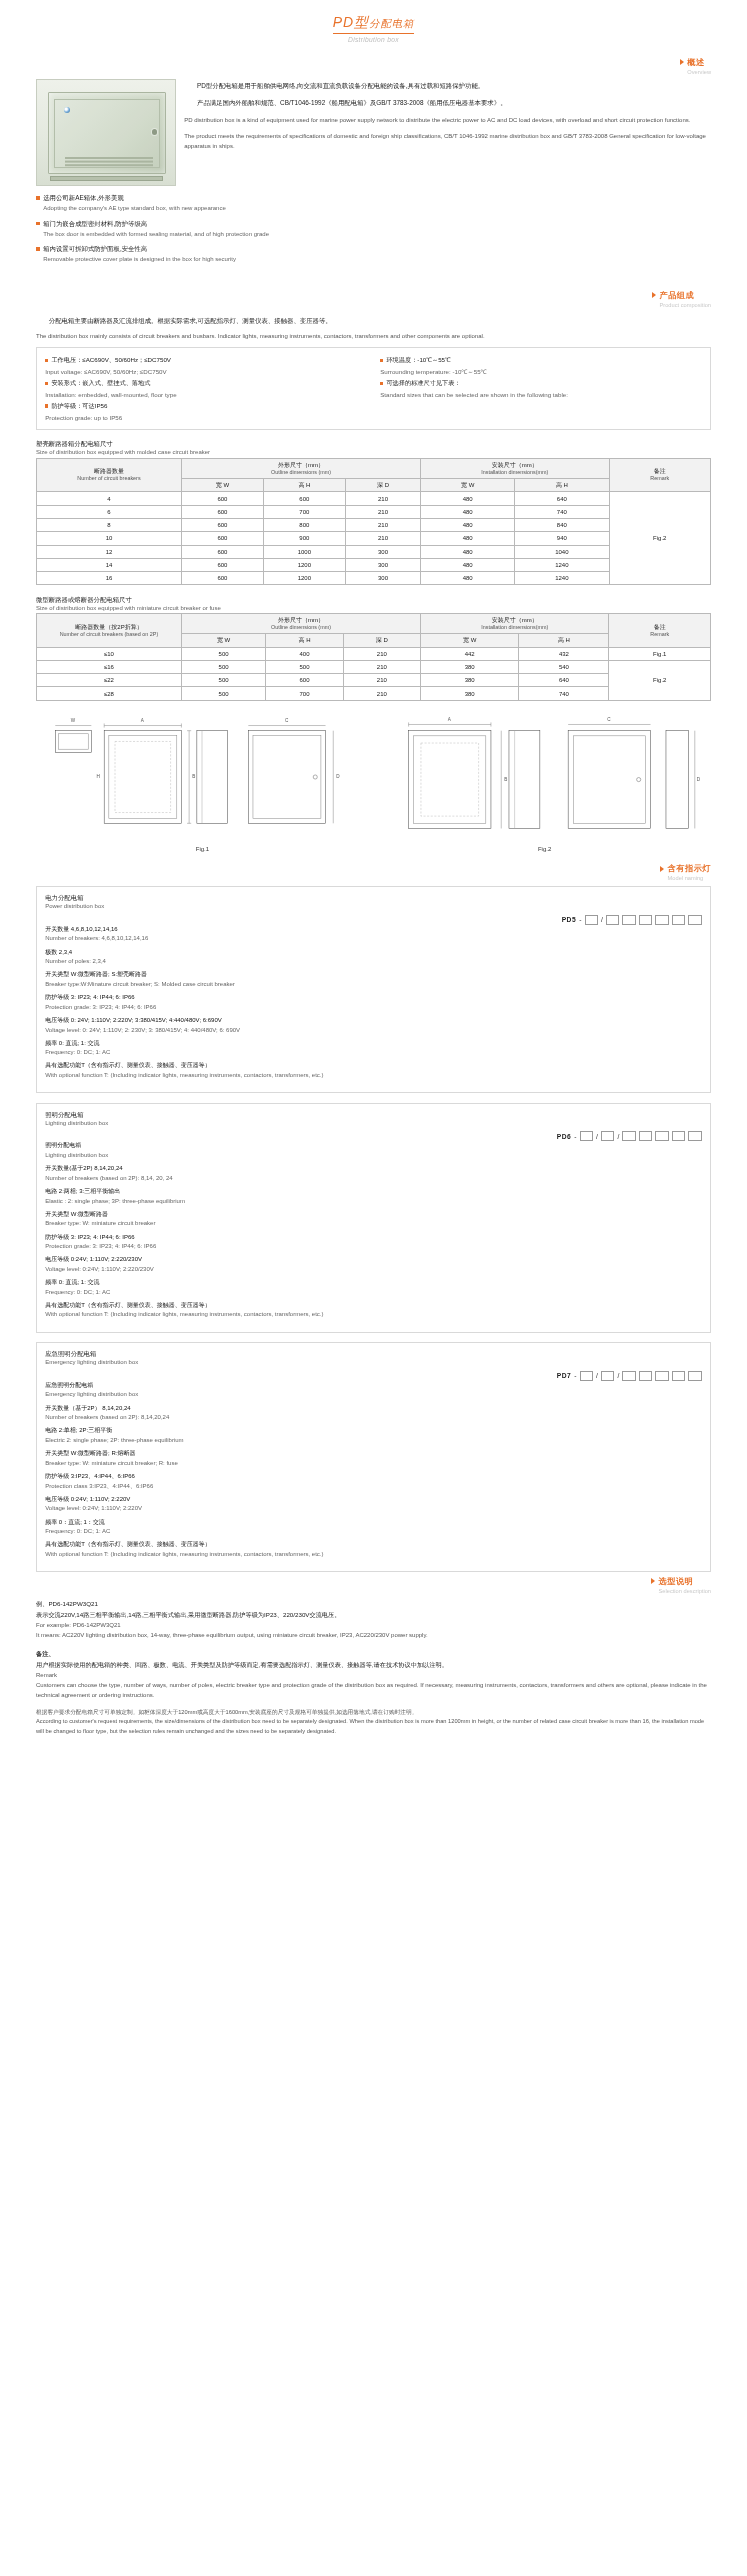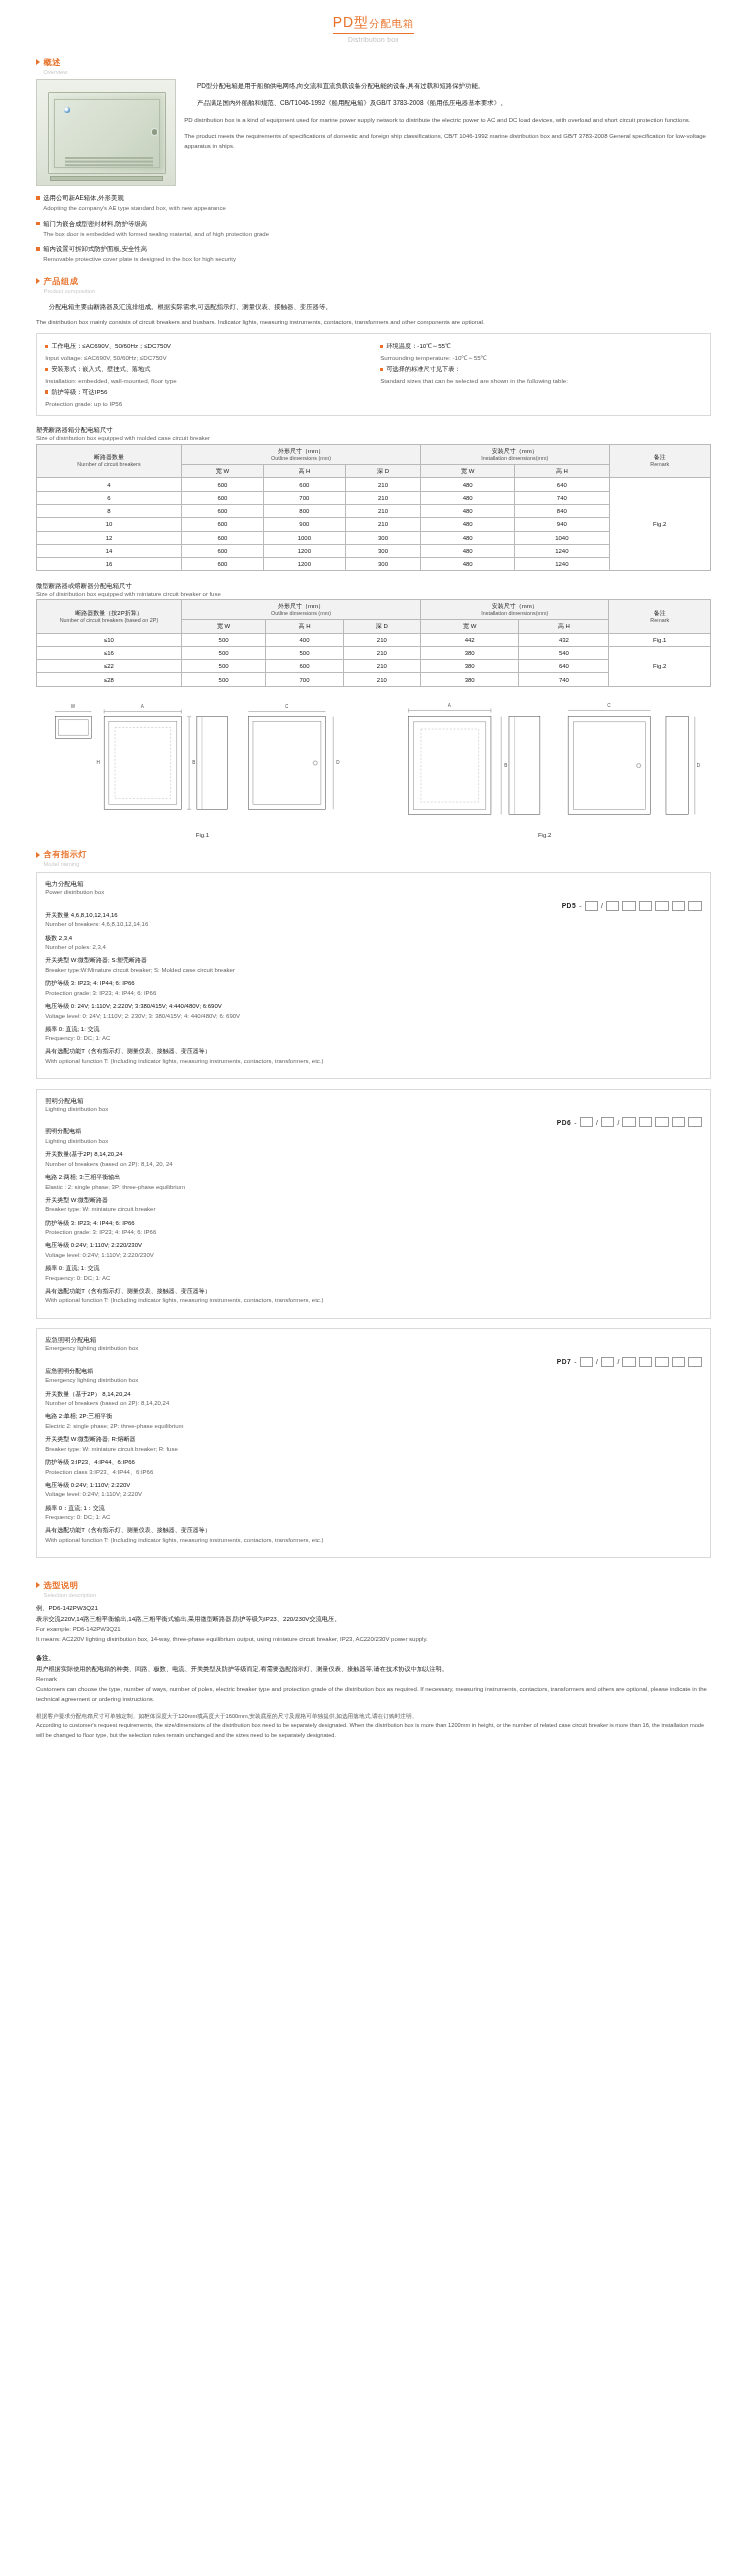--- a/index.html
+++ b/index.html
@@ -6,34 +6,34 @@
   body {
     margin: 0;
     width: 747px;
     background: #ffffff;
     font-family: "Liberation Sans", sans-serif;
     color: #1a1a1a;
   }
   .page { width: 747px; padding: 9.3px 36px 20.6px 36px; position: relative; }
 
   
-  .title-wrap { text-align: center; margin: 5.2px 0 14.4px 0; }
+  .title-wrap { text-align: center; margin: 5.2px 0 14.4px 0; font-style: italic; }
   .title-cn {
     display: inline-block;
     color: #e8722b;
     font-size: 14px;
     letter-spacing: 1px;
     border-bottom: 1px solid #e8722b;
     padding-bottom: 1px;
   }
   .title-cn .t2 { font-size: 10.3px; }
   .title-en { color: #bdbdbd; font-size: 6.7px; margin-top: 1.5px; letter-spacing: 0.3px; }
 
   
-  .sec-head { display: flex; align-items: flex-start; margin: 0 0 4.1px 0; }
+  .sec-head { display: flex; align-items: flex-start; margin: 0 0 4.1px 0; justify-content: flex-end; }
   .sec-head .tri {
     width: 0; height: 0; margin-top: 2.1px; margin-right: 3.6px;
     border-left: 4.6px solid #e8722b;
     border-top: 3.1px solid transparent;
     border-bottom: 3.1px solid transparent;
   }
   .sec-head .txt .cn { color: #e8722b; font-size: 8.2px; font-weight: bold; letter-spacing: 0.5px; }
   .sec-head .txt .en { color: #c9c9c9; font-size: 5.7px; margin-top: 0.5px; }
 
   
@@ -182,21 +182,21 @@
     <div class="bullet">
       <span class="sq"></span><span>箱门为嵌合成型密封材料,防护等级高</span>
       <span class="en">The box door is embedded with formed sealing material, and of high protection grade</span>
     </div>
     <div class="bullet">
       <span class="sq"></span><span>箱内设置可拆卸式防护面板,安全性高</span>
       <span class="en">Removable protective cover plate is designed in the box for high security</span>
     </div>
   </div>
 
-  <div class="sec-head" style="margin-top:11px">
+  <div class="sec-head" style="margin-top:25px">
     <div class="tri"></div>
     <div class="txt">
       <div class="cn">产品组成</div>
       <div class="en">Product  composition</div>
     </div>
   </div>
   <div class="blk">
     <div class="para">分配电箱主要由断路器及汇流排组成。根据实际需求,可选配指示灯、测量仪表、接触器、变压器等。</div>
     <div class="para en">The distribution box mainly consists of circuit breakers and busbars. Indicator lights, measuring instruments, contactors, transformers and other components are optional.</div>
   </div>
@@ -562,21 +562,21 @@
       <div class="row"><span class="cn">开关数量（基于2P）  8,14,20,24</span><span class="en">Number of breakers (based on 2P): 8,14,20,24</span></div>
       <div class="row"><span class="cn">电路  2:单相; 2P:三相平衡</span><span class="en">Electric  2: single phase;  2P: three-phase equilibrium</span></div>
       <div class="row"><span class="cn">开关类型  W:微型断路器; R:熔断器</span><span class="en">Breaker type: W: miniature circuit breaker; R: fuse</span></div>
       <div class="row"><span class="cn">防护等级  3:IP23、4:IP44、6:IP66</span><span class="en">Protection class  3:IP23、4:IP44、6:IP66</span></div>
       <div class="row"><span class="cn">电压等级  0:24V; 1:110V; 2:220V</span><span class="en">Voltage level: 0:24V; 1:110V; 2:220V</span></div>
       <div class="row"><span class="cn">频率  0：直流; 1：交流</span><span class="en">Frequency: 0: DC; 1: AC</span></div>
       <div class="row"><span class="cn">具有选配功能T（含有指示灯、测量仪表、接触器、变压器等）</span><span class="en">With optional function T: (Including indicator lights, measuring instruments, contactors, transformers, etc.)</span></div>
     </div>
   </div>
 
-  <div class="sec-head" style="margin-top:22px">
+  <div class="sec-head" style="margin-top:4px">
     <div class="tri"></div>
     <div class="txt">
       <div class="cn">选型说明</div>
       <div class="en">Selection description</div>
     </div>
   </div>
 
   <div class="sel-box">
     <div>
       <span>例、</span><span>PD6-142PW3Q21</span>

